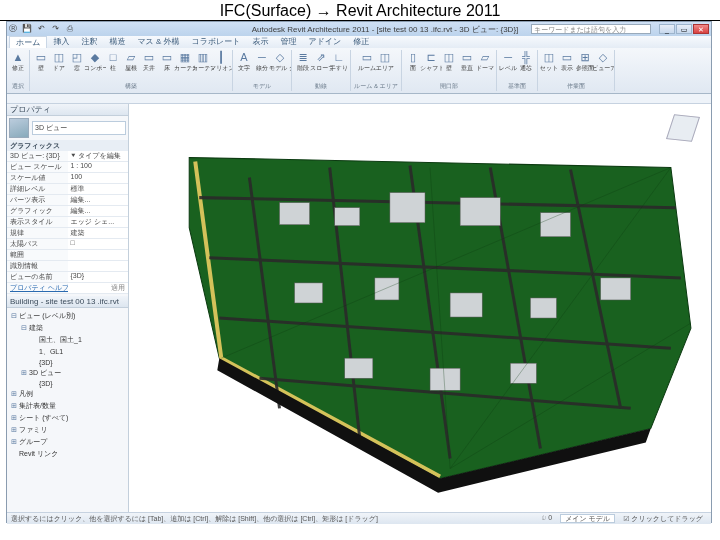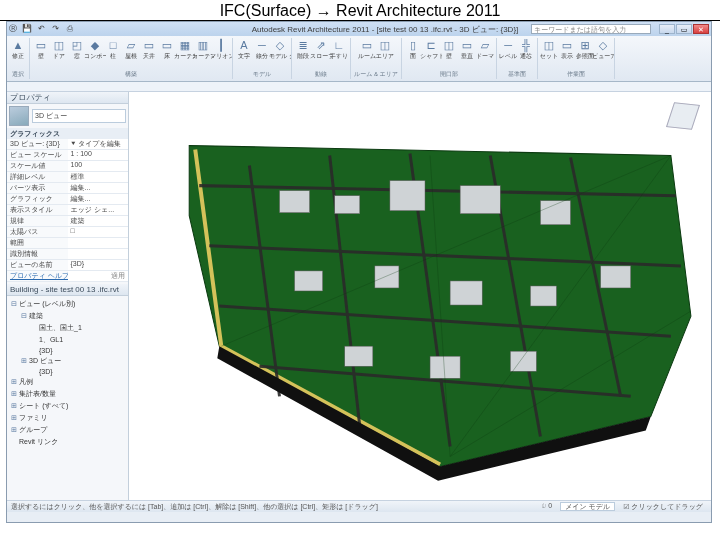--- a/index.html
+++ b/index.html
@@ -78,20 +78,32 @@
     </div>
     <div class="title">Autodesk Revit Architecture 2011 - [site test 00 13 .ifc.rvt - 3D ビュー: {3D}]</div>
     <div class="search">キーワードまたは語句を入力</div>
     <div class="winctl">
       <span>_</span>
       <span>▭</span>
       <span class="close">✕</span>
     </div>
   </div>
 
+  <div class="ribbon-tabs" id="ribbon-tabs">
+      <div class="tab active">ホーム</div>
+      <div class="tab">挿入</div>
+      <div class="tab">注釈</div>
+      <div class="tab">構造</div>
+      <div class="tab">マス &amp; 外構</div>
+      <div class="tab">コラボレート</div>
+      <div class="tab">表示</div>
+      <div class="tab">管理</div>
+      <div class="tab">アドイン</div>
+      <div class="tab">修正</div>
+    </div>
 
   <div class="ribbon" id="ribbon">
       <div class="group">
         <div class="icons">
           <div class="ico">
             <div class="glyph">▲</div>
             <div class="lbl">修正</div>
           </div>
         </div>
         <div class="grplbl">選択</div>

